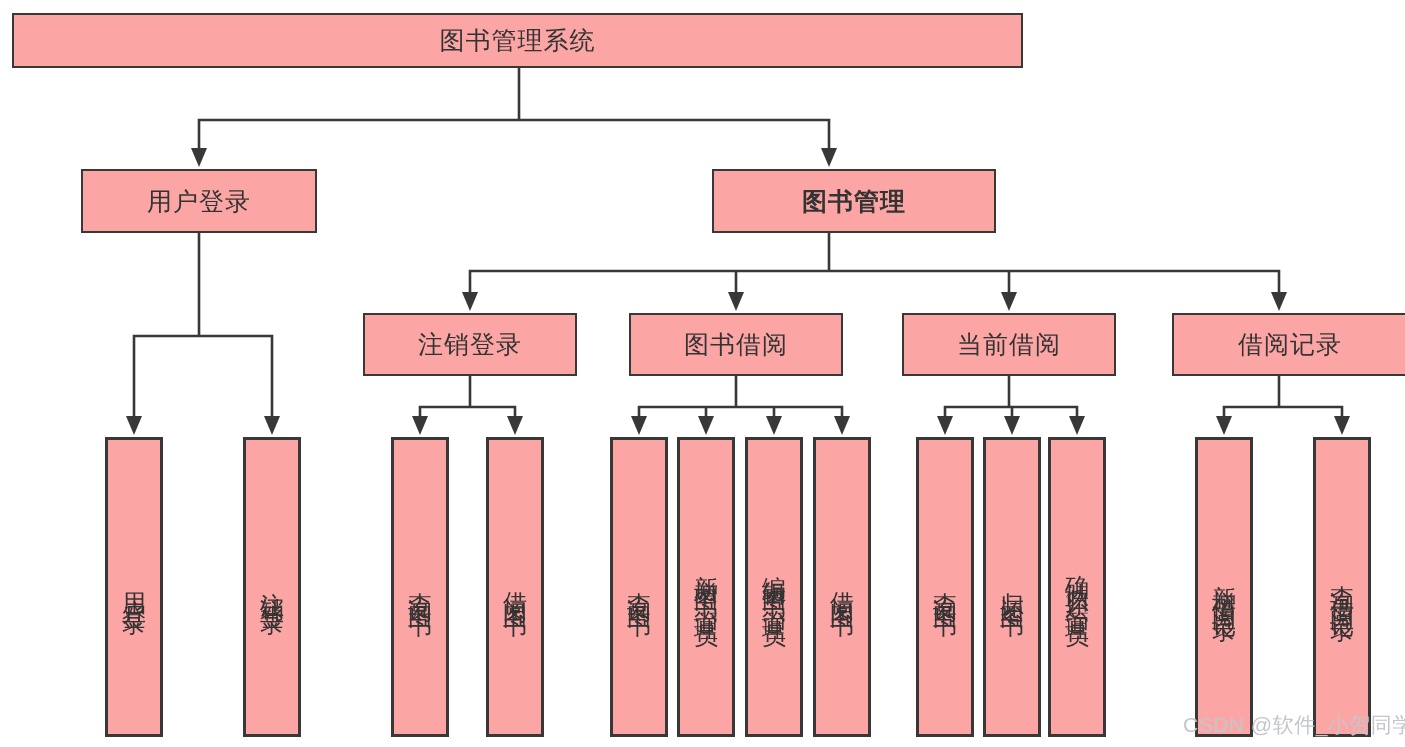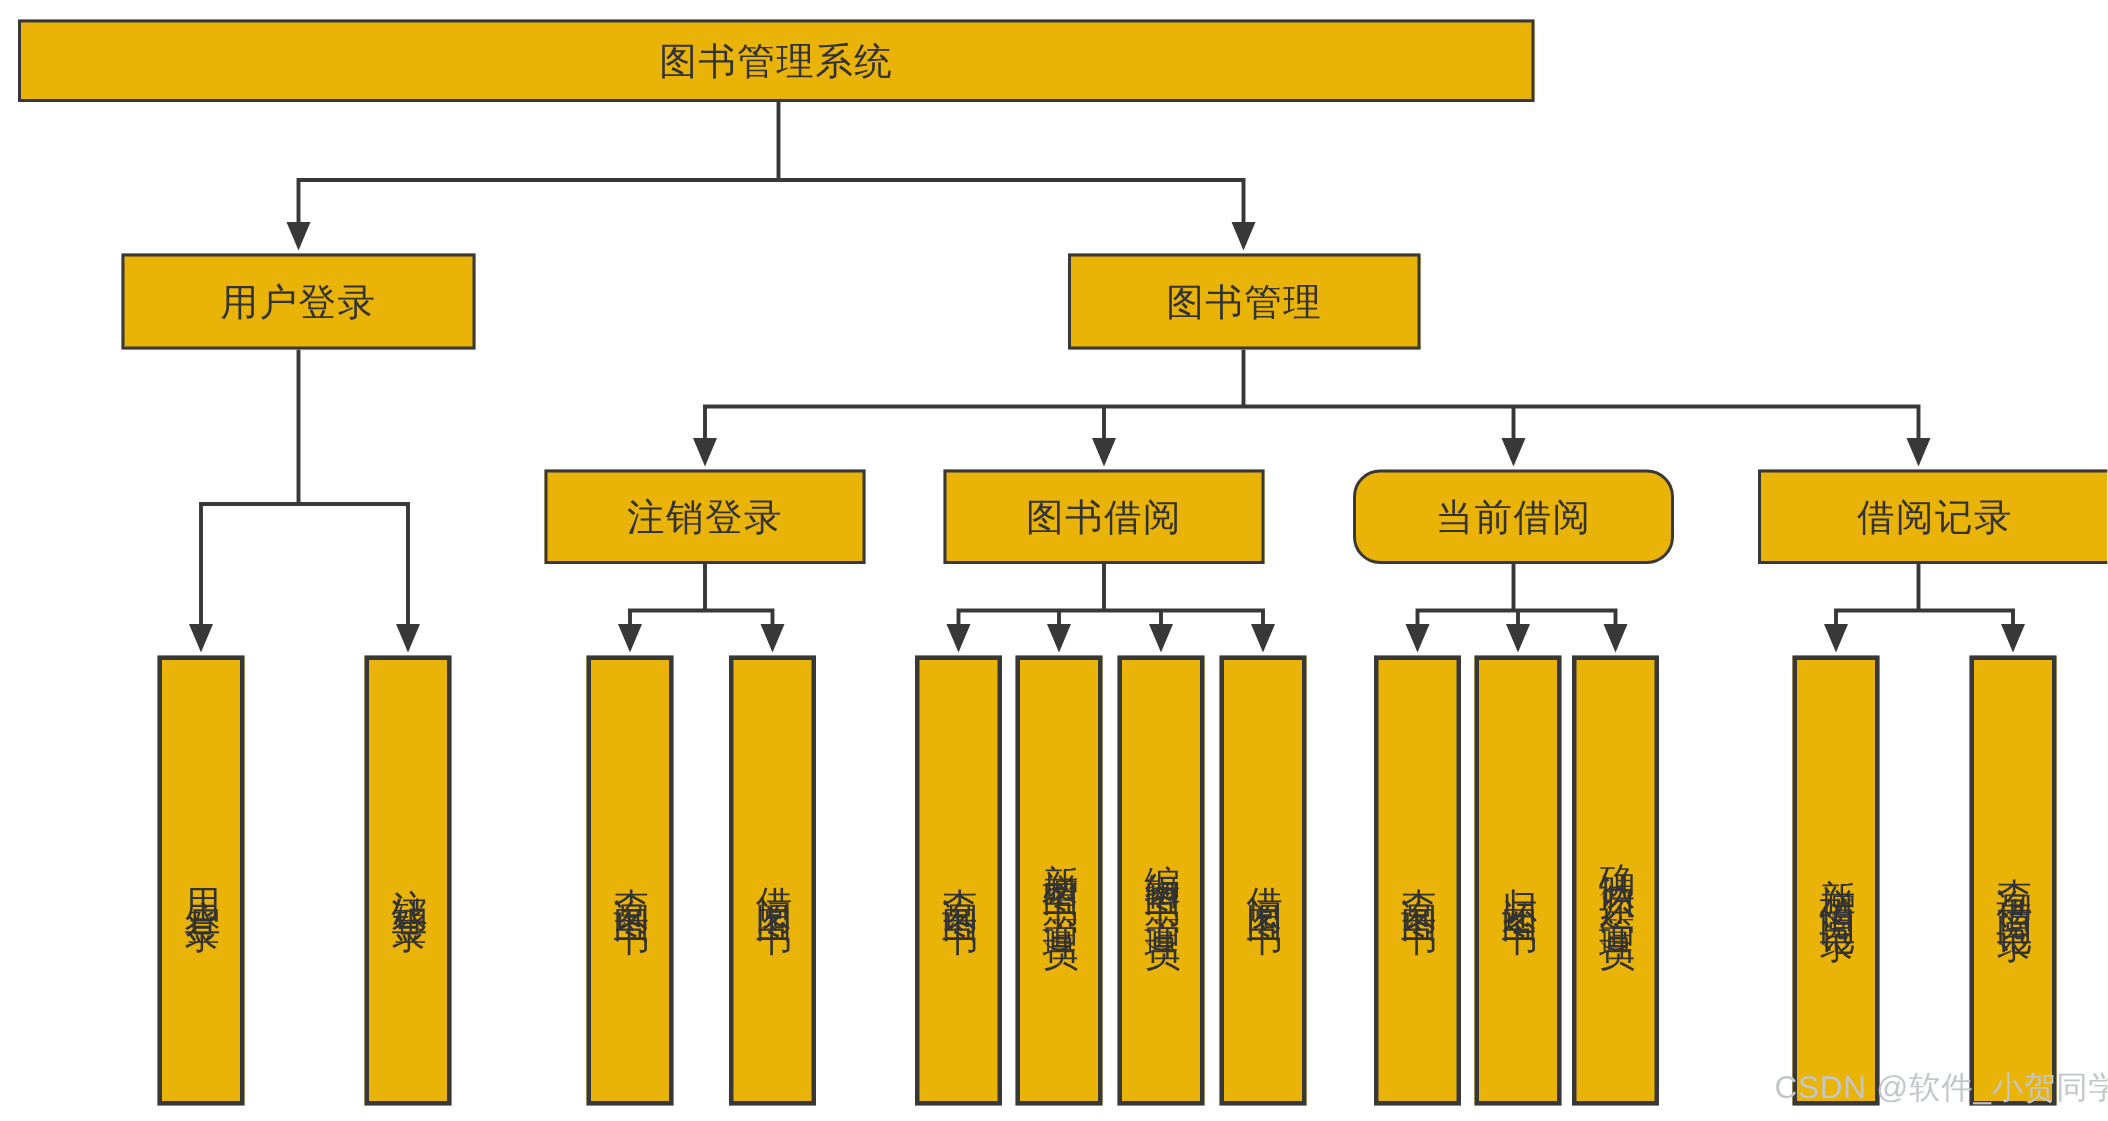--- a/index.html
+++ b/index.html
@@ -22,21 +22,21 @@
     stroke: var(--line, #383838);
     stroke-width: 2.6;
   }
   .connector-svg polygon {
     fill: var(--line, #383838);
     stroke: none;
   }
   .box {
     position: absolute;
     box-sizing: border-box;
-    background: #eab308;
+    background: #fca5a5;
     border: 2.5px solid var(--line, #383838);
     display: flex;
     align-items: center;
     justify-content: center;
     color: var(--text, #333333);
   }
   .h-box .label {
     font-size: 25px;
     letter-spacing: 1px;
     white-space: nowrap;
@@ -131,31 +131,31 @@
     </g>
   </svg>
 
   <div class="box h-box root-box" style="left:12px; top:13px; width:1011px; height:55px;">
     <span class="label">图书管理系统</span>
   </div>
 
   <div class="box h-box" style="left:81px; top:169px; width:236px; height:64px;">
     <span class="label">用户登录</span>
   </div>
-  <div class="box h-box" style="left:712px; top:169px; width:235px; height:64px;">
+  <div class="box h-box" style="left:712px; top:169px; width:284px; height:64px;font-weight:bold;">
     <span class="label">图书管理</span>
   </div>
 
   <div class="box h-box" style="left:363px; top:313px; width:214px; height:63px;">
     <span class="label">注销登录</span>
   </div>
   <div class="box h-box" style="left:629px; top:313px; width:214px; height:63px;">
     <span class="label">图书借阅</span>
   </div>
-  <div class="box h-box" style="left:902px; top:313px; width:214px; height:63px;border-radius:18px;">
+  <div class="box h-box" style="left:902px; top:313px; width:214px; height:63px;">
     <span class="label">当前借阅</span>
   </div>
   <div class="box h-box" style="left:1172px; top:313px; width:236px; height:63px;">
     <span class="label">借阅记录</span>
   </div>
 
   <div class="box leaf-box" style="left:105px; top:437px; width:58px; height:300px;">
     <span class="label">用户登录</span>
   </div>
   <div class="box leaf-box" style="left:243px; top:437px; width:58px; height:300px;">

